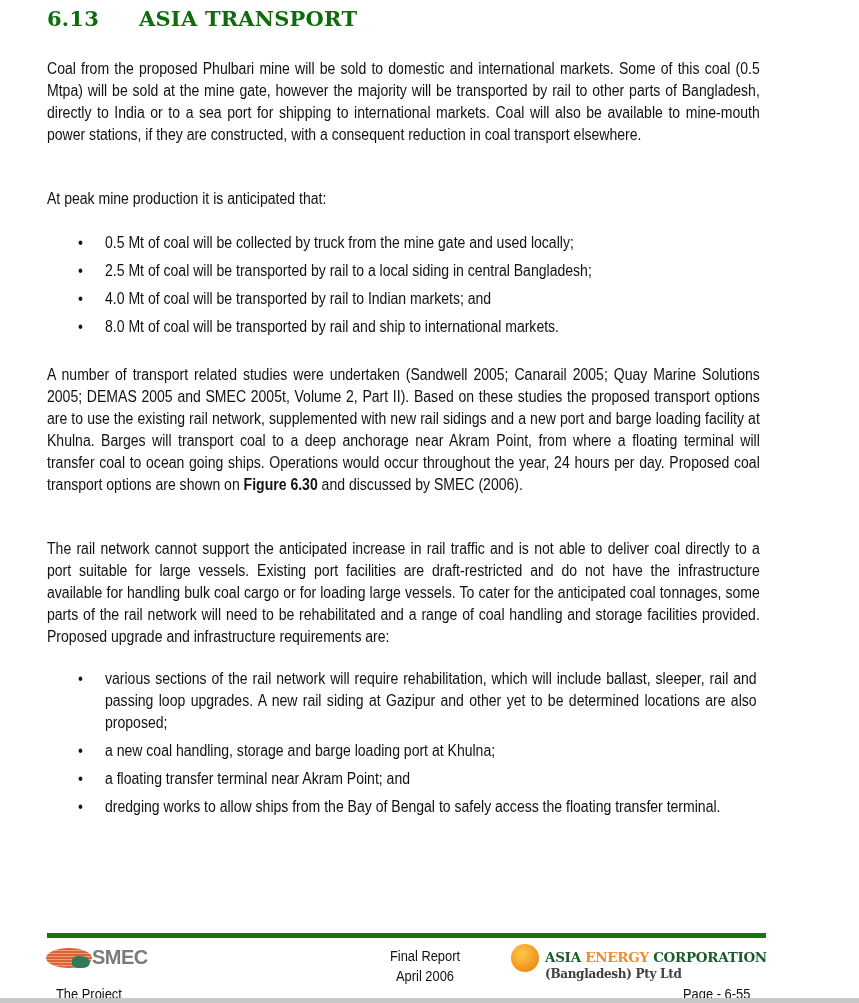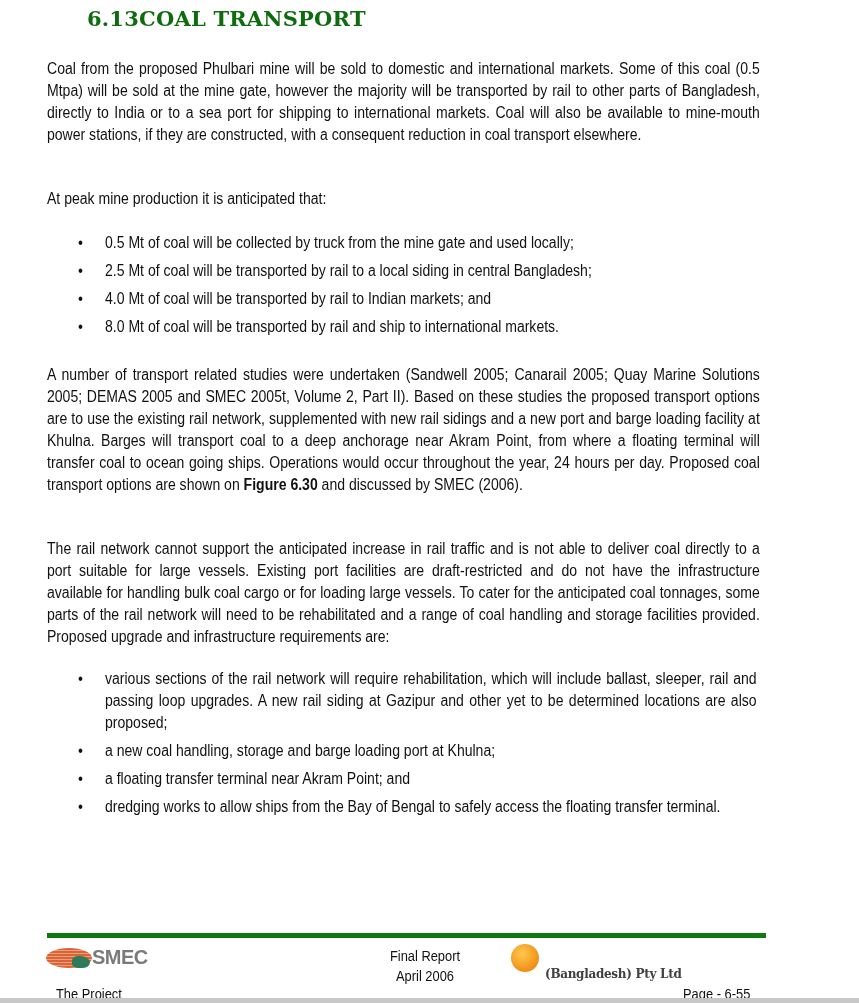--- a/index.html
+++ b/index.html
@@ -1,20 +1,20 @@
 <!DOCTYPE html>
 <html><head>
 <meta charset="utf-8">
 <style>
   html, body { margin:0; padding:0; background:#fff; }
   body { width:859px; height:1003px; position:relative; overflow:hidden;
          font-family:"Liberation Sans", sans-serif; color:#111; }
   .heading { position:absolute; left:47px; top:6px; margin:0; font-family:"DejaVu Serif", serif;
              font-weight:bold; font-size:21px; color:#0e6b0e; letter-spacing:0.2px; }
-  .heading .num { display:inline-block; width:92px;text-align:right; }
+  .heading .num { display:inline-block; width:92px; }
   .p { position:absolute; left:47px; width:713px; margin:0; font-size:15.6px; line-height:22px;
        text-align:justify; transform-origin:left top; transform:scaleX(0.9); width:792px; }
   .bul { position:absolute; left:78px; margin:0; padding:0; list-style:none; }
   .bul li { position:relative; padding-left:30px; font-size:15.6px; line-height:22px;
             transform-origin:left top; transform:scaleX(0.9); width:724px; text-align:justify; }
   .bul li .dot { position:absolute; left:0; top:0; }
   .footer-rule { position:absolute; left:47px; top:933px; width:719px; height:5px; background:#0e7a0e; }
   .smec-logo { position:absolute; left:46px; top:946px; width:115px; height:24px; }
   .smec-oval { position:absolute; left:0; top:2px; width:46px; height:20px; border-radius:50%;
                background:repeating-linear-gradient(0deg,#d9633a 0 2px,#f0a070 2px 3px); }
@@ -32,21 +32,21 @@
   .aec-l2 { position:absolute; left:34px; top:23px; font-family:"DejaVu Serif", serif; font-weight:bold; font-size:12px;
             color:#404040; white-space:nowrap; letter-spacing:-0.3px; }
   .project { position:absolute; left:56px; top:986px; font-size:14px; transform:scaleX(0.92); transform-origin:left top; }
   .page { position:absolute; left:683px; top:986px; font-size:14px; transform:scaleX(0.92); transform-origin:left top; }
   .bottom-bar { position:absolute; left:0; top:998px; width:859px; height:5px; background:#c8c8c8; }
 </style>
 </head>
 <body>
 
 <h1 class="heading">
-  <span class="num">6.13</span><span>COAL TRANSPORT</span>
+  <span class="num">6.13</span><span>ASIA TRANSPORT</span>
 </h1>
 
 <p class="p" style="top:58px;">Coal from the proposed Phulbari mine will be sold to domestic and international markets.  Some of this coal (0.5 Mtpa) will be sold at the mine gate, however the majority will be transported by rail to other parts of Bangladesh, directly to India or to a sea port for shipping to international markets.  Coal will also be available to mine-mouth power stations, if they are constructed, with a consequent reduction in coal transport elsewhere.</p>
 <p class="p" style="top:188px;">At peak mine production it is anticipated that:</p>
 
 <ul class="bul" style="top:232px;">
   <li style="margin-bottom:6px;"><span class="dot">•</span><span>0.5 Mt of coal will be collected by truck from the mine gate and used locally;</span></li>
   <li style="margin-bottom:6px;"><span class="dot">•</span><span>2.5 Mt of coal will be transported by rail to a local siding in central Bangladesh;</span></li>
   <li style="margin-bottom:6px;"><span class="dot">•</span><span>4.0 Mt of coal will be transported by rail to Indian markets; and</span></li>
   <li><span class="dot">•</span><span>8.0 Mt of coal will be transported by rail and ship to international markets.</span></li>
@@ -71,18 +71,19 @@
   <span class="smec-text">SMEC</span>
 </div>
 
 <div class="report">
   <div>Final Report</div>
   <div>April 2006</div>
 </div>
 
 <div class="aec-logo">
   <div class="aec-sun"></div>
+  <div class="aec-l1"><span>ASIA</span> <span class="energy">ENERGY</span> <span>CORPORATION</span></div>
   <div class="aec-l2">(Bangladesh) Pty Ltd</div>
 </div>
 
 <div class="project">The Project</div>
 <div class="page">Page - 6-55</div>
 <div class="bottom-bar"></div>
 
 </body></html>

